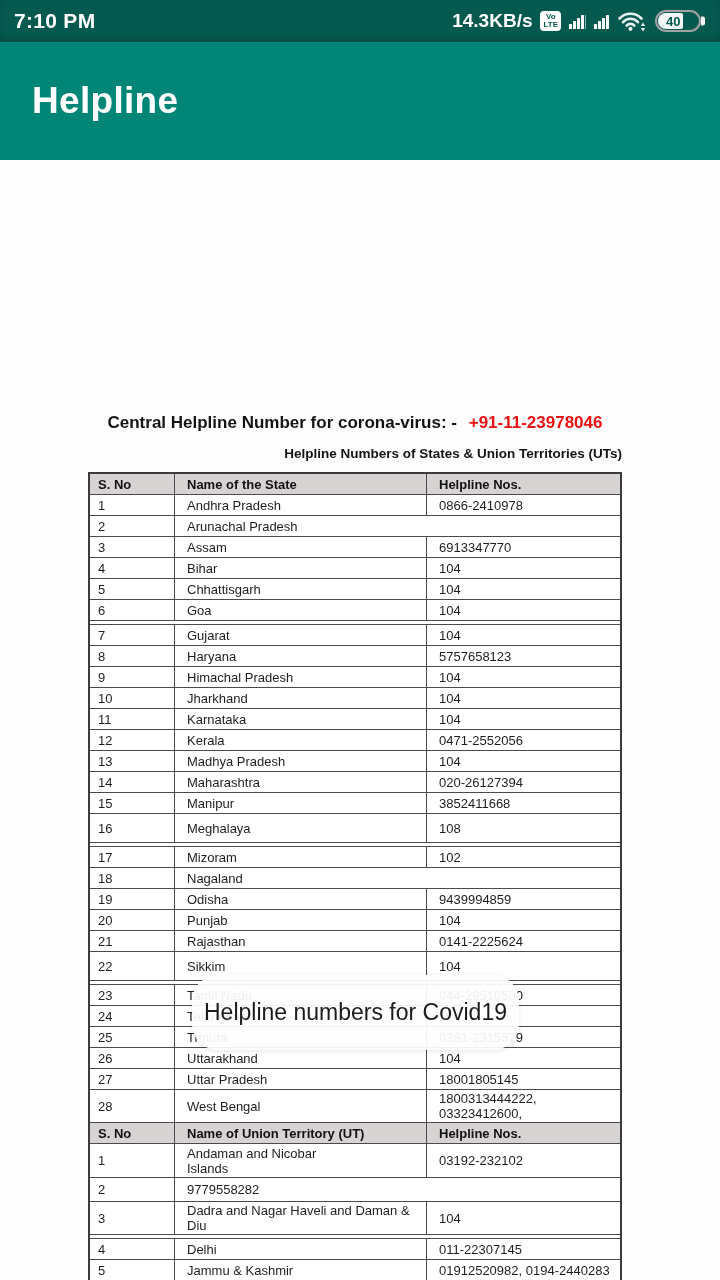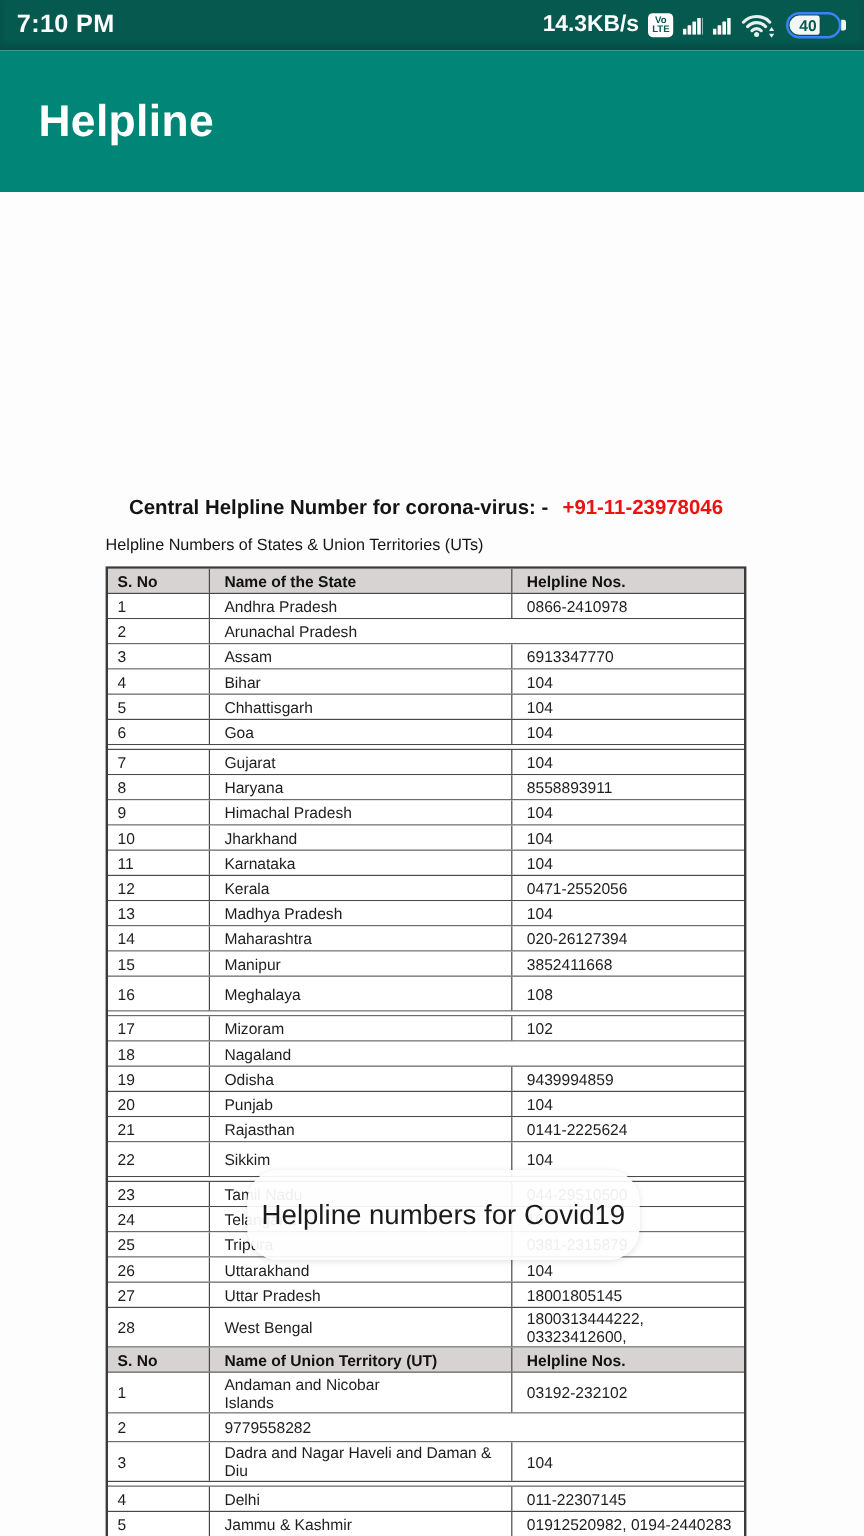--- a/index.html
+++ b/index.html
@@ -22,21 +22,21 @@
   .sb-speed{color:#fff;font-size:19px;font-weight:bold;}
   .volte{
     background:#fff;color:#05594F;border-radius:4px;
     font-size:8px;font-weight:bold;line-height:8px;
     padding:2px 3px;text-align:center;
   }
   .sig{display:flex;align-items:flex-end;gap:2px;}
   .sig svg{display:block;}
   .battery{
     position:relative;width:46px;height:22px;box-sizing:border-box;
-    border:2px solid #3b82f6;border-radius:11px;margin-right:5px;
+    border:2px solid #a3a3a3;border-radius:11px;margin-right:5px;
   }
   .battery .fill{
     position:absolute;left:1px;top:1px;bottom:1px;width:60%;
     background:#F2F6F5;border-radius:9px 2px 2px 9px;
   }
   .battery .pct{
     position:absolute;left:9px;top:50%;transform:translateY(-50%);
     color:#05594F;font-size:13px;font-weight:bold;
   }
   .battery .nub{
@@ -49,21 +49,21 @@
     height:118px;background:#008577;
     display:flex;align-items:center;padding-left:32px;box-sizing:border-box;
   }
   .app-bar h1{margin:0;color:#fff;font-size:37px;font-weight:bold;letter-spacing:.3px;}
 
   
   .content{position:absolute;top:160px;left:0;right:0;bottom:0;background:#FDFDFE;}
   .doc{position:absolute;top:253px;left:88px;width:534px;}
   .doc-title{margin:0;text-align:center;font-size:17px;font-weight:bold;color:#141414;}
   .doc-title .red{color:#EC1212;margin-left:7px;}
-  .doc-sub{margin:13px 0 0;text-align:left;font-size:13.5px;font-weight:normal;color:#141414;}
+  .doc-sub{margin:13px 0 0;text-align:right;font-size:13.5px;font-weight:bold;color:#141414;}
 
   .tbl{margin-top:11px;border:2px solid #3b3b3b;background:#fff;}
   .trow{
     display:grid;grid-template-columns:85px 252px 1fr;
     min-height:21px;border-bottom:1px solid #4a4a4a;background:#fff;
     box-sizing:border-box;
   }
   .tbl .trow:last-child{border-bottom:none;}
   .trow.hdr{background:#D7D3D2;}
   .trow.hdr .cell{font-weight:bold;color:#111;}
@@ -73,21 +73,21 @@
     padding:1px 6px 1px 8px;border-right:1px solid #4a4a4a;
     box-sizing:border-box;white-space:pre-line;line-height:15px;
   }
   .cell:last-child{border-right:none;}
   .cell.c-name,.cell.c-num{padding-left:12px;}
   .sz-m{min-height:24px;} .sz-l{min-height:29px;} .sz-xl{min-height:34px;}
   .gap{height:3px;background:#fff;border-bottom:1px solid #4a4a4a;}
 
   
   .toast{
-    position:absolute;left:206px;top:975px;width:327px;height:75px;
+    position:absolute;left:192px;top:975px;width:327px;height:75px;
     background:rgba(254,254,254,.93);border-radius:26px;
     display:flex;align-items:center;justify-content:center;
     font-size:23px;color:#1b1b1b;
     box-shadow:0 1px 5px rgba(0,0,0,.10);
   }
 </style>
 </head>
 <body>
 
 <div class="screen">
@@ -183,21 +183,21 @@
           </div>
           <div class="gap"></div>
           <div class="trow">
             <div class="cell c-sno">7</div>
             <div class="cell c-name">Gujarat</div>
             <div class="cell c-num">104</div>
           </div>
           <div class="trow">
             <div class="cell c-sno">8</div>
             <div class="cell c-name">Haryana</div>
-            <div class="cell c-num">8558893911</div>
+            <div class="cell c-num">5757658123</div>
           </div>
           <div class="trow">
             <div class="cell c-sno">9</div>
             <div class="cell c-name">Himachal Pradesh</div>
             <div class="cell c-num">104</div>
           </div>
           <div class="trow">
             <div class="cell c-sno">10</div>
             <div class="cell c-name">Jharkhand</div>
             <div class="cell c-num">104</div>

